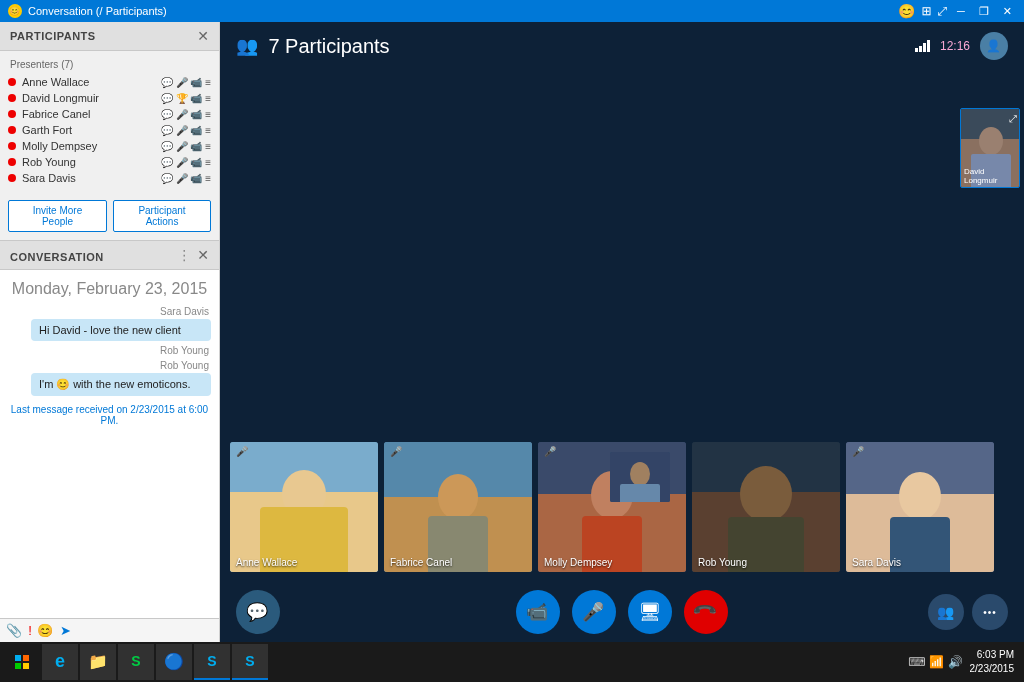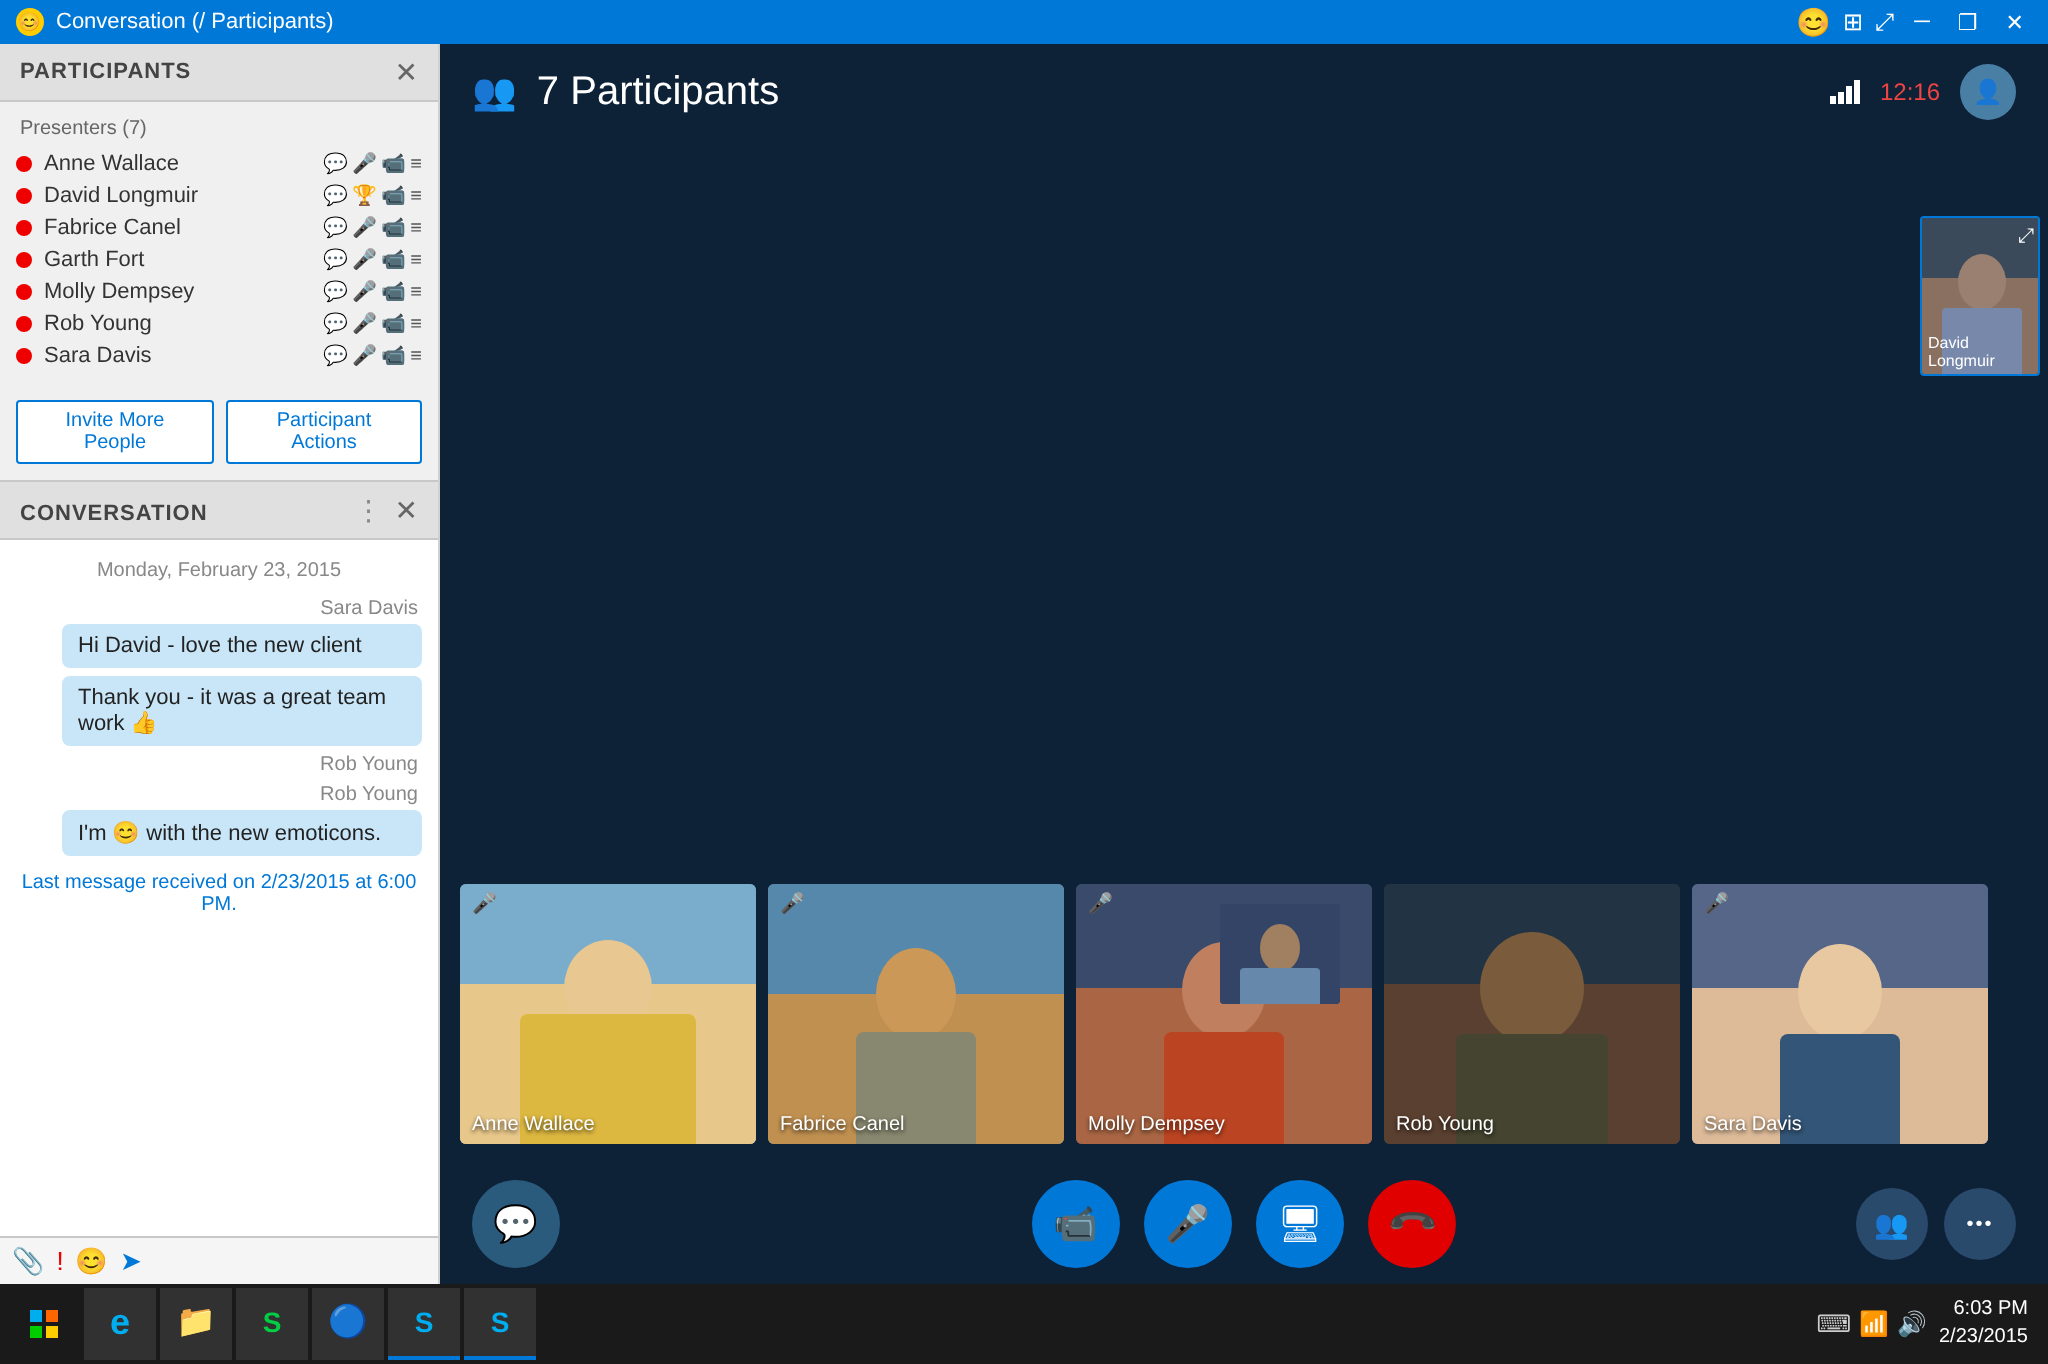--- a/index.html
+++ b/index.html
@@ -73,21 +73,21 @@
       padding: 6px 10px;
       display: flex;
       align-items: flex-end;
       justify-content: space-between;
       border-bottom: 1px solid #c8c8c8;
       flex-shrink: 0;
     }
     .conversation-title { font-size: 11px; font-weight: 600; color: #444; text-transform: uppercase; letter-spacing: 0.5px; }
 
     .conversation-body { flex: 1; overflow-y: auto; padding: 6px 8px; background: white; }
-    .conv-date { font-size: 10px; color: #888; text-align: center; margin: 4px 0 8px; }
+    .conv-date { font-size: 16px; color: #888; text-align: center; margin: 4px 0 8px; }
     .conv-sender { font-size: 10px; color: #888; text-align: right; margin: 4px 2px 2px; }
     .conv-bubble {
       background: #c8e6f7;
       border-radius: 4px;
       padding: 5px 8px;
       font-size: 11px;
       color: #222;
       margin-bottom: 4px;
       max-width: 180px;
     }
@@ -116,21 +116,21 @@
       justify-content: space-between;
       background: #0d2137;
     }
     .video-header-left { display: flex; align-items: center; gap: 10px; }
     .participants-icon { color: #8ab4d4; font-size: 18px; }
     .participants-count { color: white; font-size: 20px; font-weight: 300; }
 
     .video-header-right { display: flex; align-items: center; gap: 10px; }
     .signal-bars { display: flex; align-items: flex-end; gap: 1px; }
     .signal-bar { width: 3px; background: white; }
-    .time-display { color: #ef4444; font-size: 12px; }
+    .time-display { color: #f9a8d4; font-size: 12px; }
     .profile-btn { width: 28px; height: 28px; border-radius: 50%; background: #4a7fa5; display: flex; align-items: center; justify-content: center; color: white; font-size: 12px; cursor: pointer; }
 
     
     .video-main { flex: 1; display: flex; align-items: flex-end; padding: 10px; gap: 6px; justify-content: flex-start; position: relative; }
 
     .video-tile {
       width: 148px;
       height: 130px;
       background: #1a3a5c;
       border-radius: 3px;
@@ -361,21 +361,20 @@
           <button class="close-btn">✕</button>
         </div>
       </div>
 
       <div class="conversation-body">
         <div class="conv-date">Monday, February 23, 2015</div>
 
         <div class="conv-sender">Sara Davis</div>
         <div class="conv-bubble self">Hi David - love the new client</div>
 
-        <div class="conv-bubble self">Thank you - it was a great team work 👍</div>
 
         <div class="conv-sender">Rob Young</div>
 
         <div class="conv-sender">Rob Young</div>
         <div class="conv-bubble self">I'm 😊 with the new emoticons.</div>
 
         <div class="conv-last-msg">Last message received on 2/23/2015 at 6:00 PM.</div>
       </div>
 
       <div class="conversation-input-area">

